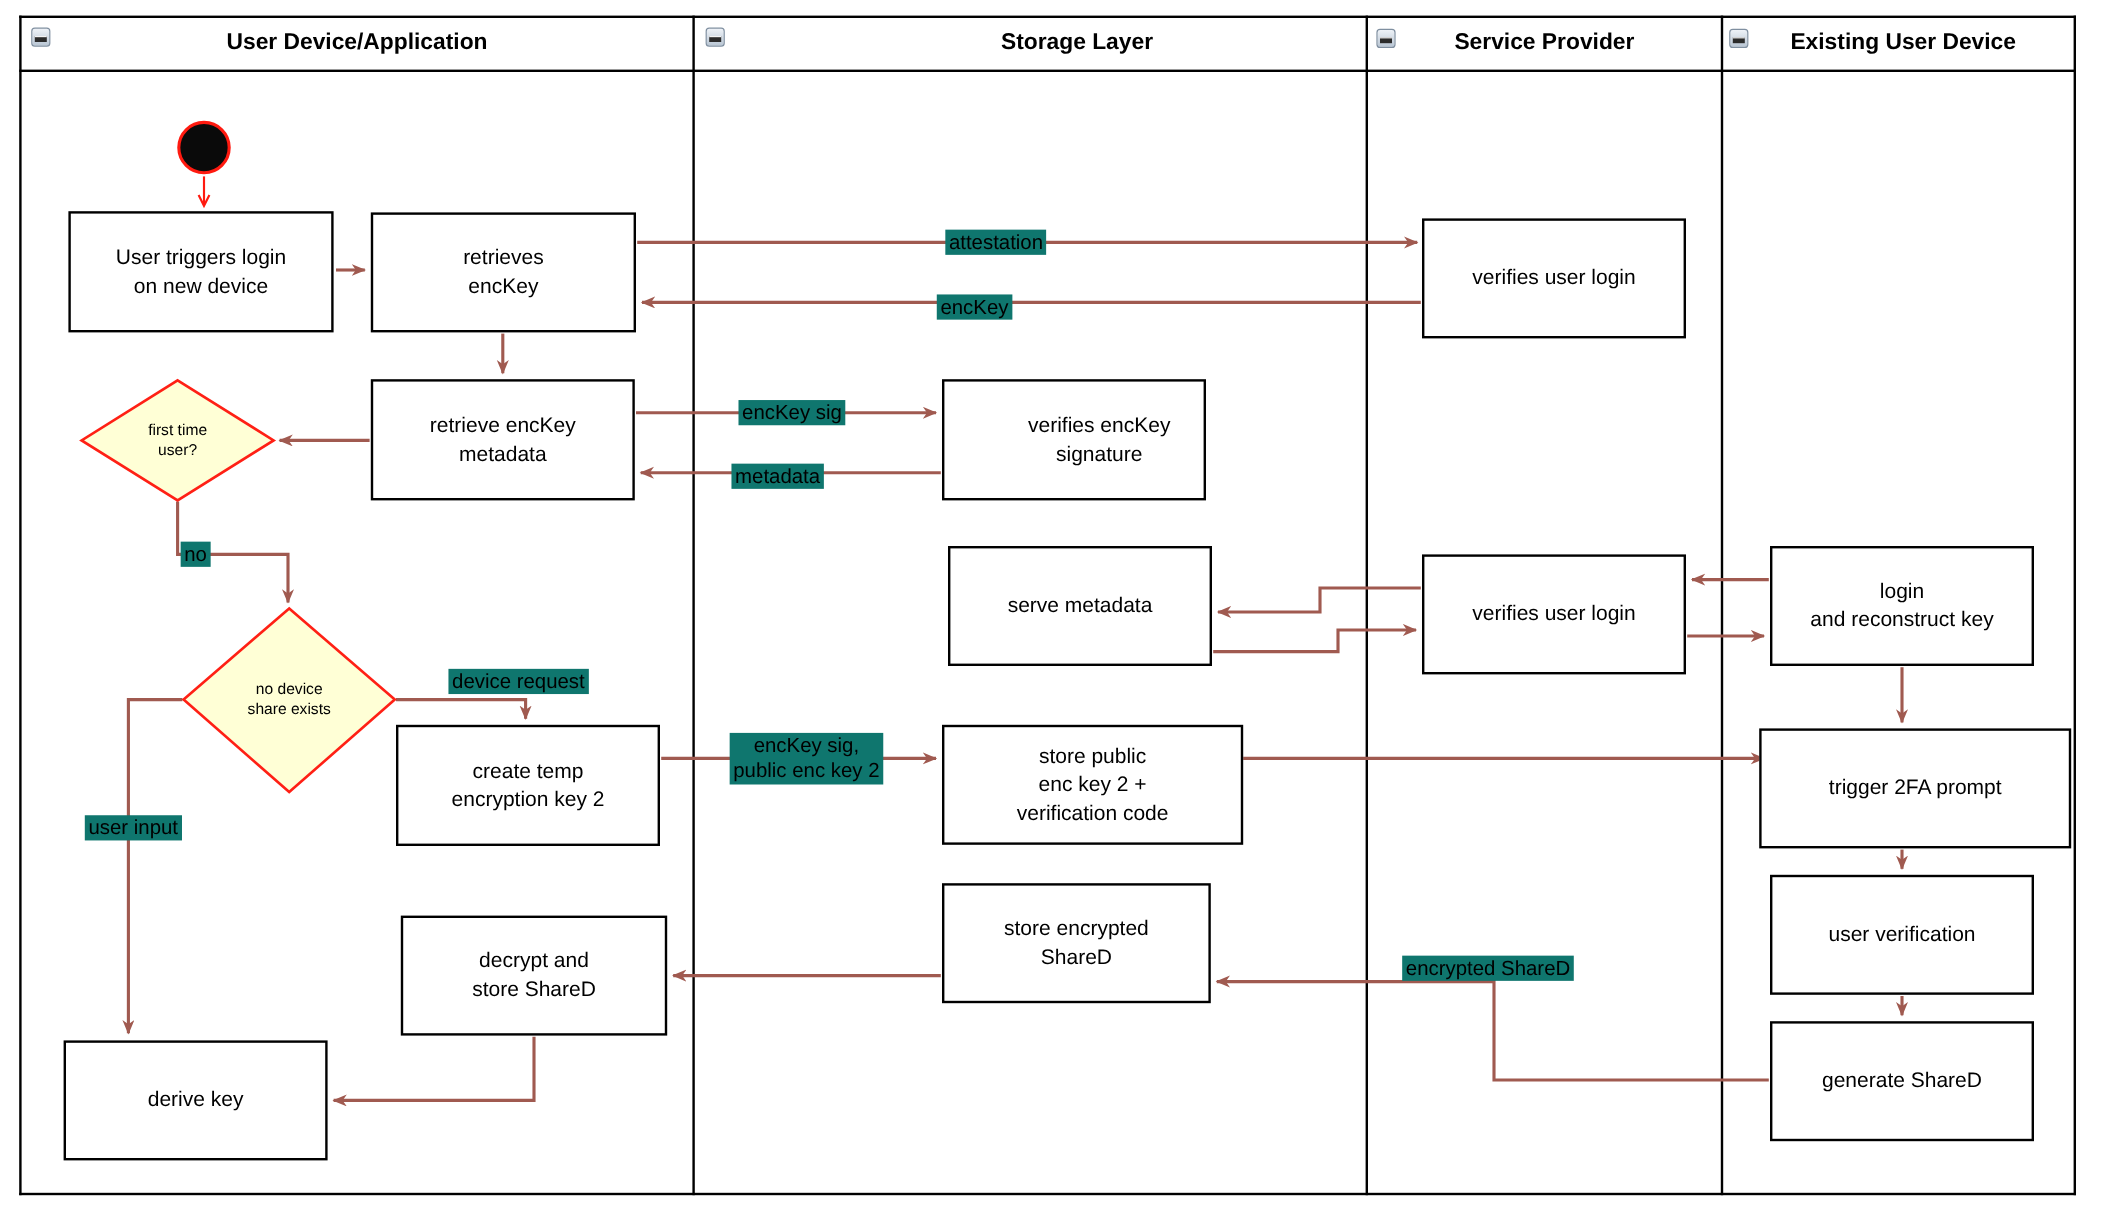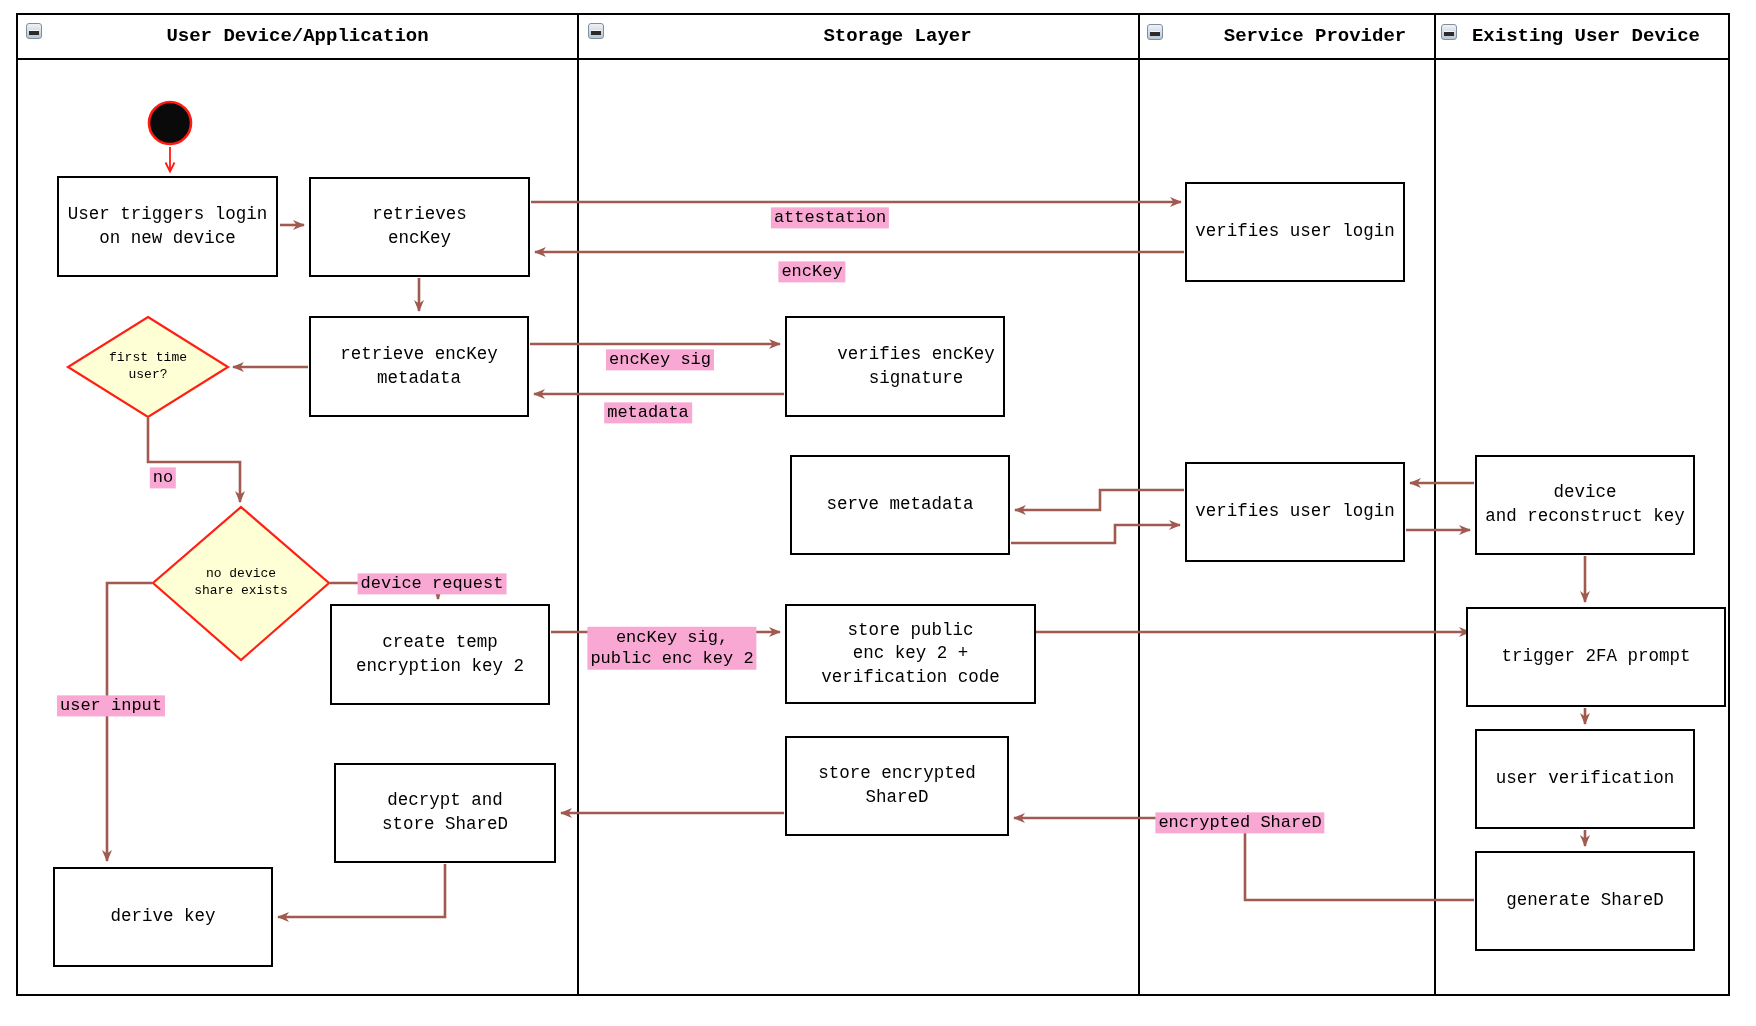--- a/index.html
+++ b/index.html
@@ -1,52 +1,52 @@
 <!DOCTYPE html>
 <html><head>
 <meta charset="utf-8">
 <style>
   html,body{margin:0;padding:0;background:#ffffff;}
   #stage{position:relative;width:1756px;height:1026px;background:#ffffff;overflow:hidden;
-         font-family:Liberation Mono, monospace;color:#000;}
+         font-family:Liberation Sans, sans-serif;color:#000;}
   
   .lane-line{position:absolute;background:#000;}
   .lane-header{position:absolute;top:14px;height:44px;line-height:44px;text-align:center;
                font-weight:bold;font-size:19px;white-space:nowrap;}
   .collapse-btn{position:absolute;width:16px;height:16px;border:1px solid #7f8fa0;border-radius:3px;
                 background:linear-gradient(#eef2f7,#b9c6d4);box-sizing:border-box;cursor:pointer;}
   .collapse-btn .bar{position:absolute;left:2px;right:2px;top:6px;height:4px;background:#2b2b2b;
                      border-top:1px solid #f4f4f4;}
   
   .node{position:absolute;box-sizing:border-box;border:2px solid #000;background:#fff;
         display:flex;align-items:center;justify-content:center;text-align:center;
         font-size:17.5px;line-height:1.35;white-space:pre-line;z-index:3;}
   .decision-label{position:absolute;transform:translate(-50%,-50%);text-align:center;
                   font-size:13px;line-height:1.3;white-space:pre-line;z-index:3;}
-  .edge-label{position:absolute;transform:translate(-50%,-50%);background:#f9a8d4;padding:0 3px;
-              font-size:17px;line-height:1.25;text-align:center;white-space:pre-line;z-index:4;margin-top:16px;}
+  .edge-label{position:absolute;transform:translate(-50%,-50%);background:#0f766e;padding:0 3px;
+              font-size:17px;line-height:1.25;text-align:center;white-space:pre-line;z-index:4;}
   svg#wires{position:absolute;left:0;top:0;z-index:2;pointer-events:none;}
 </style>
 </head>
 <body>
 
 <div id="stage">
 
   <div class="lane-line" style="left:16px;top:13px;width:1714px;height:2px;"></div>
   <div class="lane-line" style="left:16px;top:994px;width:1714px;height:2px;"></div>
   <div class="lane-line" style="left:16px;top:13px;width:2px;height:983px;"></div>
   <div class="lane-line" style="left:1728px;top:13px;width:2px;height:983px;"></div>
   <div class="lane-line" style="left:577px;top:13px;width:2px;height:983px;"></div>
   <div class="lane-line" style="left:1138px;top:13px;width:2px;height:983px;"></div>
   <div class="lane-line" style="left:1434px;top:13px;width:2px;height:983px;"></div>
   <div class="lane-line" style="left:16px;top:58px;width:1714px;height:2px;"></div>
 
   <div class="lane-header" style="left:18px;width:559px;">User Device/Application</div>
   <div class="lane-header" style="left:579px;width:637px;">Storage Layer</div>
-  <div class="lane-header" style="left:1140px;width:294px;padding-left:28px;">Service Provider</div>
+  <div class="lane-header" style="left:1140px;width:294px;">Service Provider</div>
   <div class="lane-header" style="left:1444px;width:284px;">Existing User Device</div>
 
   <div class="collapse-btn" style="left:26px;top:23px;">
       <div class="bar"></div>
     </div>
   <div class="collapse-btn" style="left:588px;top:23px;">
       <div class="bar"></div>
     </div>
   <div class="collapse-btn" style="left:1147px;top:24px;">
       <div class="bar"></div>
@@ -108,21 +108,21 @@
 on new device</div>
   <div class="node" style="left:309px;top:177px;width:221px;height:100px;">retrieves
 encKey</div>
   <div class="node" style="left:309px;top:316px;width:220px;height:101px;">retrieve encKey
 metadata</div>
   <div class="node" style="left:785px;top:316px;width:220px;height:101px;padding-left:42px;">verifies encKey
 signature</div>
   <div class="node" style="left:1185px;top:182px;width:220px;height:100px;">verifies user login</div>
   <div class="node" style="left:790px;top:455px;width:220px;height:100px;">serve metadata</div>
   <div class="node" style="left:1185px;top:462px;width:220px;height:100px;">verifies user login</div>
-  <div class="node" style="left:1475px;top:455px;width:220px;height:100px;">device
+  <div class="node" style="left:1475px;top:455px;width:220px;height:100px;">login
 and reconstruct key</div>
   <div class="node" style="left:330px;top:604px;width:220px;height:101px;">create temp
 encryption key 2</div>
   <div class="node" style="left:785px;top:604px;width:251px;height:100px;">store public
 enc key 2 +
 verification code</div>
   <div class="node" style="left:1466px;top:607px;width:260px;height:100px;">trigger 2FA prompt</div>
   <div class="node" style="left:1475px;top:729px;width:220px;height:100px;">user verification</div>
   <div class="node" style="left:785px;top:736px;width:224px;height:100px;">store encrypted
 ShareD</div>

